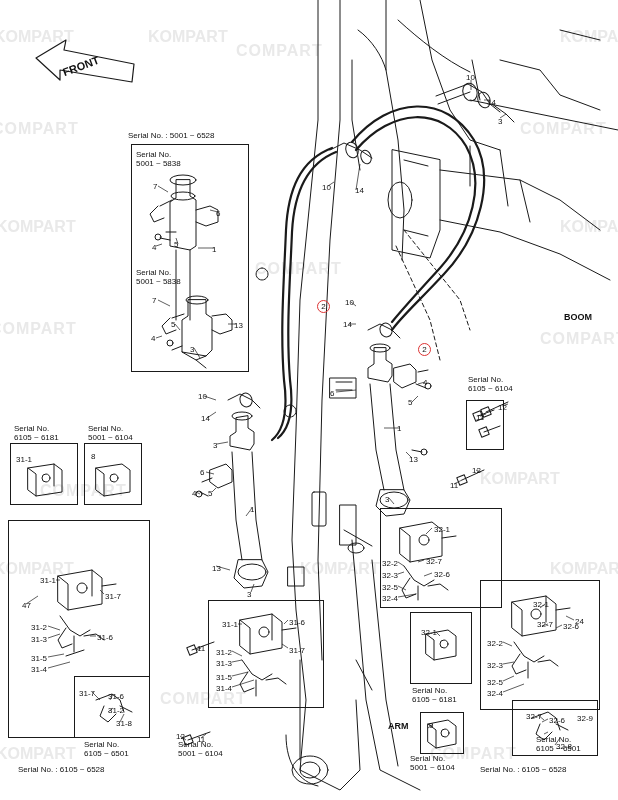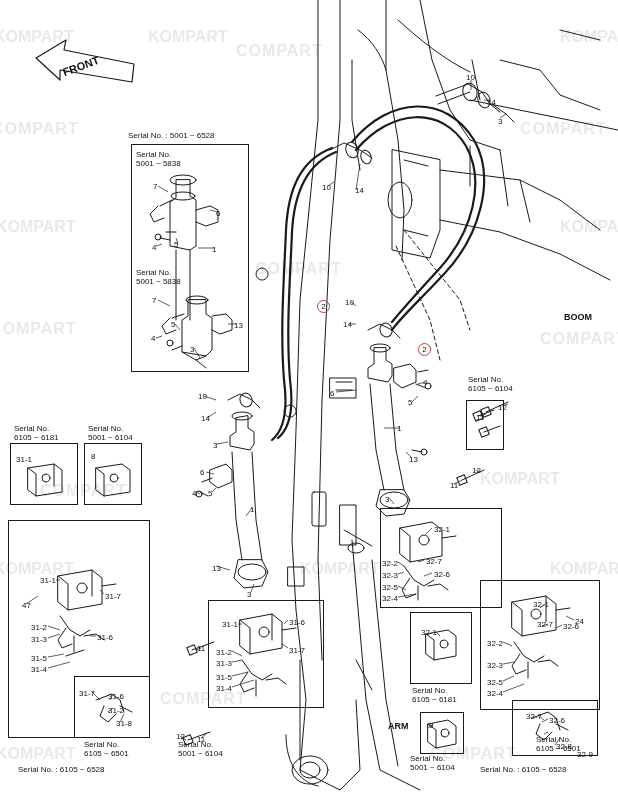--- a/index.html
+++ b/index.html
@@ -493,19 +493,19 @@
   <div class="callout" style="left:533px;top:600px;">32-1</div>
   <div class="callout" style="left:575px;top:617px;">24</div>
   <div class="callout" style="left:537px;top:620px;">32-7</div>
   <div class="callout" style="left:563px;top:622px;">32-6</div>
   <div class="callout" style="left:487px;top:639px;">32-2</div>
   <div class="callout" style="left:487px;top:661px;">32-3</div>
   <div class="callout" style="left:487px;top:678px;">32-5</div>
   <div class="callout" style="left:487px;top:689px;">32-4</div>
   <div class="callout" style="left:526px;top:712px;">32-7</div>
   <div class="callout" style="left:549px;top:716px;">32-6</div>
-  <div class="callout" style="left:549px;top:750px;padding-left:28px;">32-9</div>
+  <div class="callout" style="left:549px;top:714px;padding-left:28px;">32-9</div>
   <div class="callout" style="left:556px;top:742px;">32-8</div>
 
   <div class="circled" style="left:317px;top:300px;">2</div>
   <div class="circled" style="left:418px;top:343px;">2</div>
 
 </div>
 
 </body></html>

